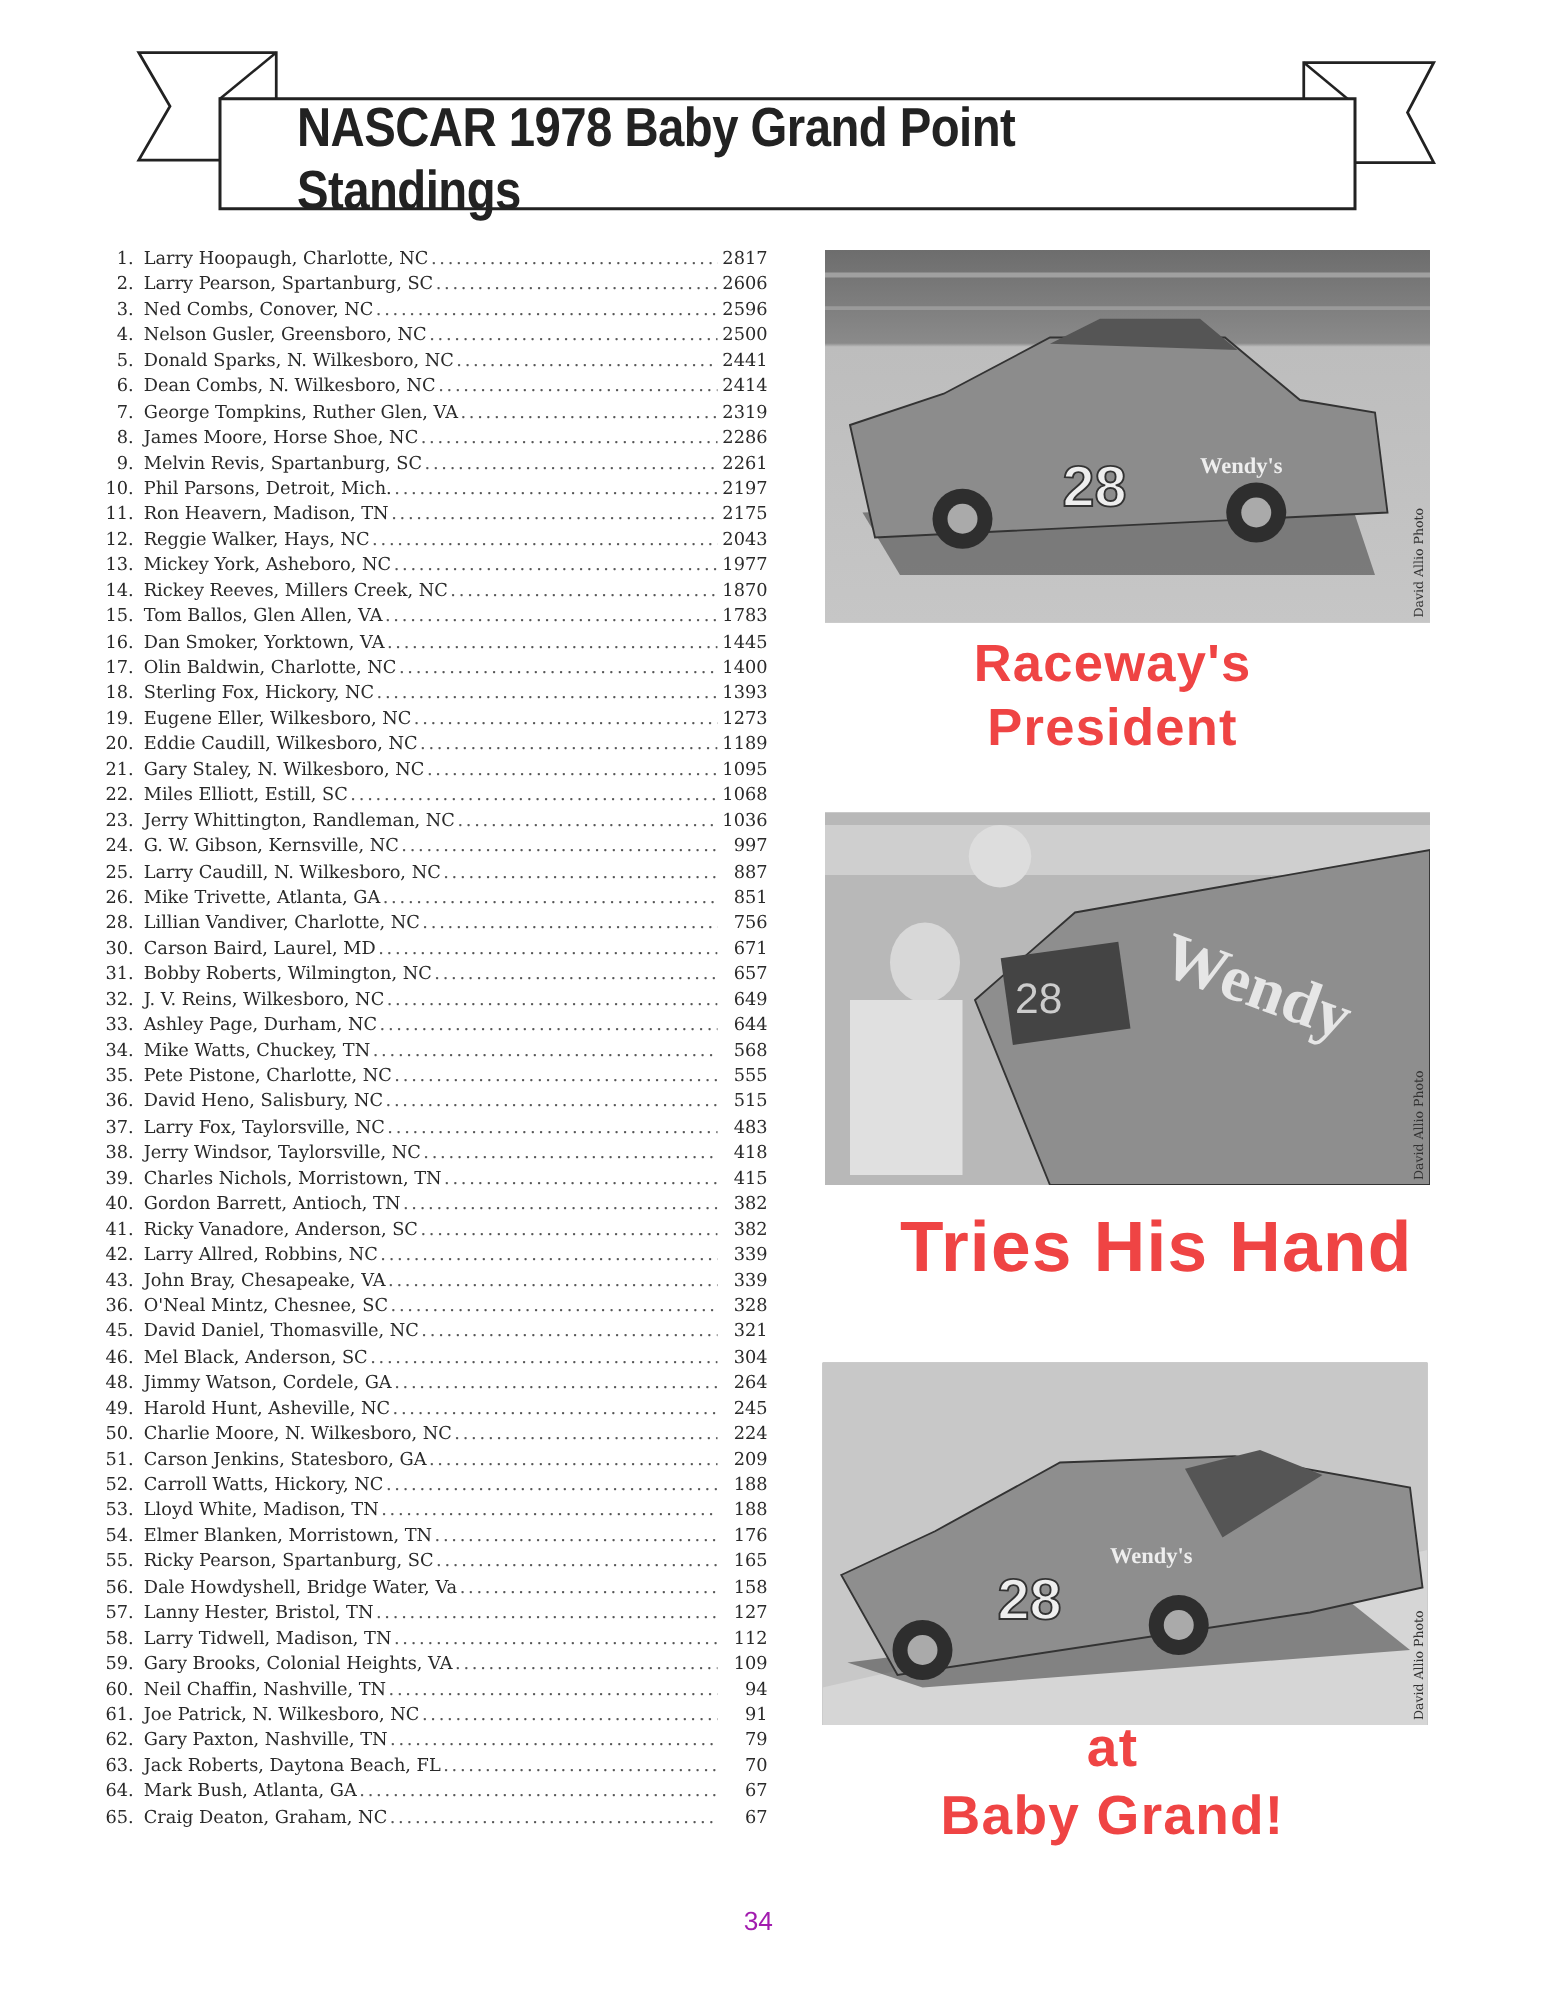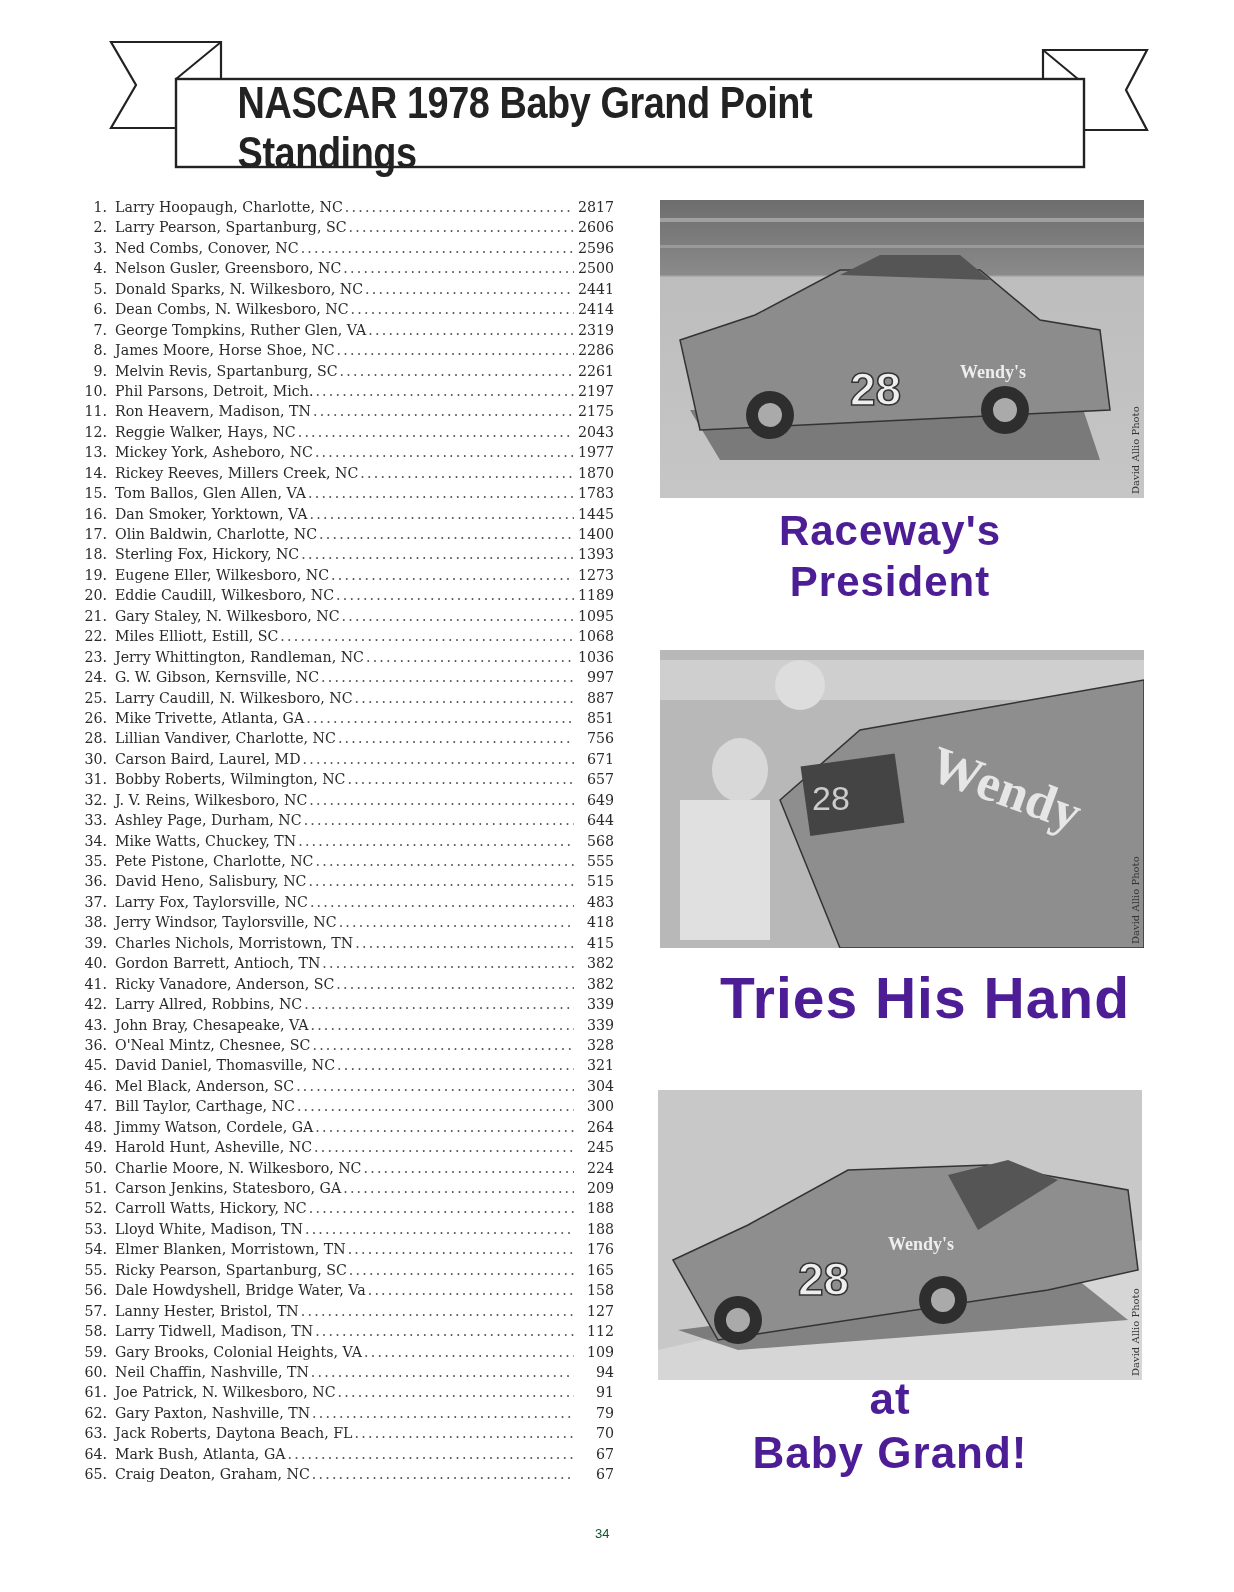--- a/index.html
+++ b/index.html
@@ -30,34 +30,34 @@
   .rank { width: 33px; text-align: right; padding-right: 8px; flex: none; }
   .entry { flex: none; }
   .leader {
     flex: 1 1 auto; overflow: hidden; margin: 0 2px;
     letter-spacing: 2.2px; color: #555;
   }
   .leader::before { content: "............................................................................................................"; }
   .pts { flex: none; width: 38px; text-align: right; }
   .page-number {
     position: absolute; left: 595px; top: 1526px;
-    font-family: "Liberation Sans", sans-serif; font-size: 13px; color: #14532d;
+    font-family: "Liberation Sans", sans-serif; font-size: 21px; color: #a21caf;
   }
   
   .photo {
     position: absolute; background: #9a9a9a; overflow: hidden;
   }
   .credit-text {
     position: absolute; font-size: 10px; color: #333;
     transform: rotate(-90deg); transform-origin: left top; white-space: nowrap;
   }
   .headline {
     position: absolute; left: 650px; width: 480px; text-align: center;
     font-family: "Liberation Sans", sans-serif; font-weight: 700;
-    color: #4c1d95; letter-spacing: 1px; line-height: 1.22;
+    color: #ef4444; letter-spacing: 1px; line-height: 1.22;
   }
 </style>
 </head>
 <body>
 
 <div class="banner">
   <svg width="1234" height="180" viewBox="0 0 1234 180">
 
     <polygon points="95,42 205,42 205,128 95,128 120,85" fill="#fff" stroke="#222" stroke-width="2.2"></polygon>
     <line x1="205" y1="42" x2="160" y2="79" stroke="#222" stroke-width="2"></line>
@@ -327,26 +327,20 @@
       <span class="rank">45.</span>
       <span class="entry">David Daniel, Thomasville, NC</span>
       <span class="leader"></span>
       <span class="pts">321</span>
     </div>
     <div class="row">
       <span class="rank">46.</span>
       <span class="entry">Mel Black, Anderson, SC</span>
       <span class="leader"></span>
       <span class="pts">304</span>
-    </div>
-    <div class="row">
-      <span class="rank">47.</span>
-      <span class="entry">Bill Taylor, Carthage, NC</span>
-      <span class="leader"></span>
-      <span class="pts">300</span>
     </div>
     <div class="row">
       <span class="rank">48.</span>
       <span class="entry">Jimmy Watson, Cordele, GA</span>
       <span class="leader"></span>
       <span class="pts">264</span>
     </div>
     <div class="row">
       <span class="rank">49.</span>
       <span class="entry">Harold Hunt, Asheville, NC</span>

